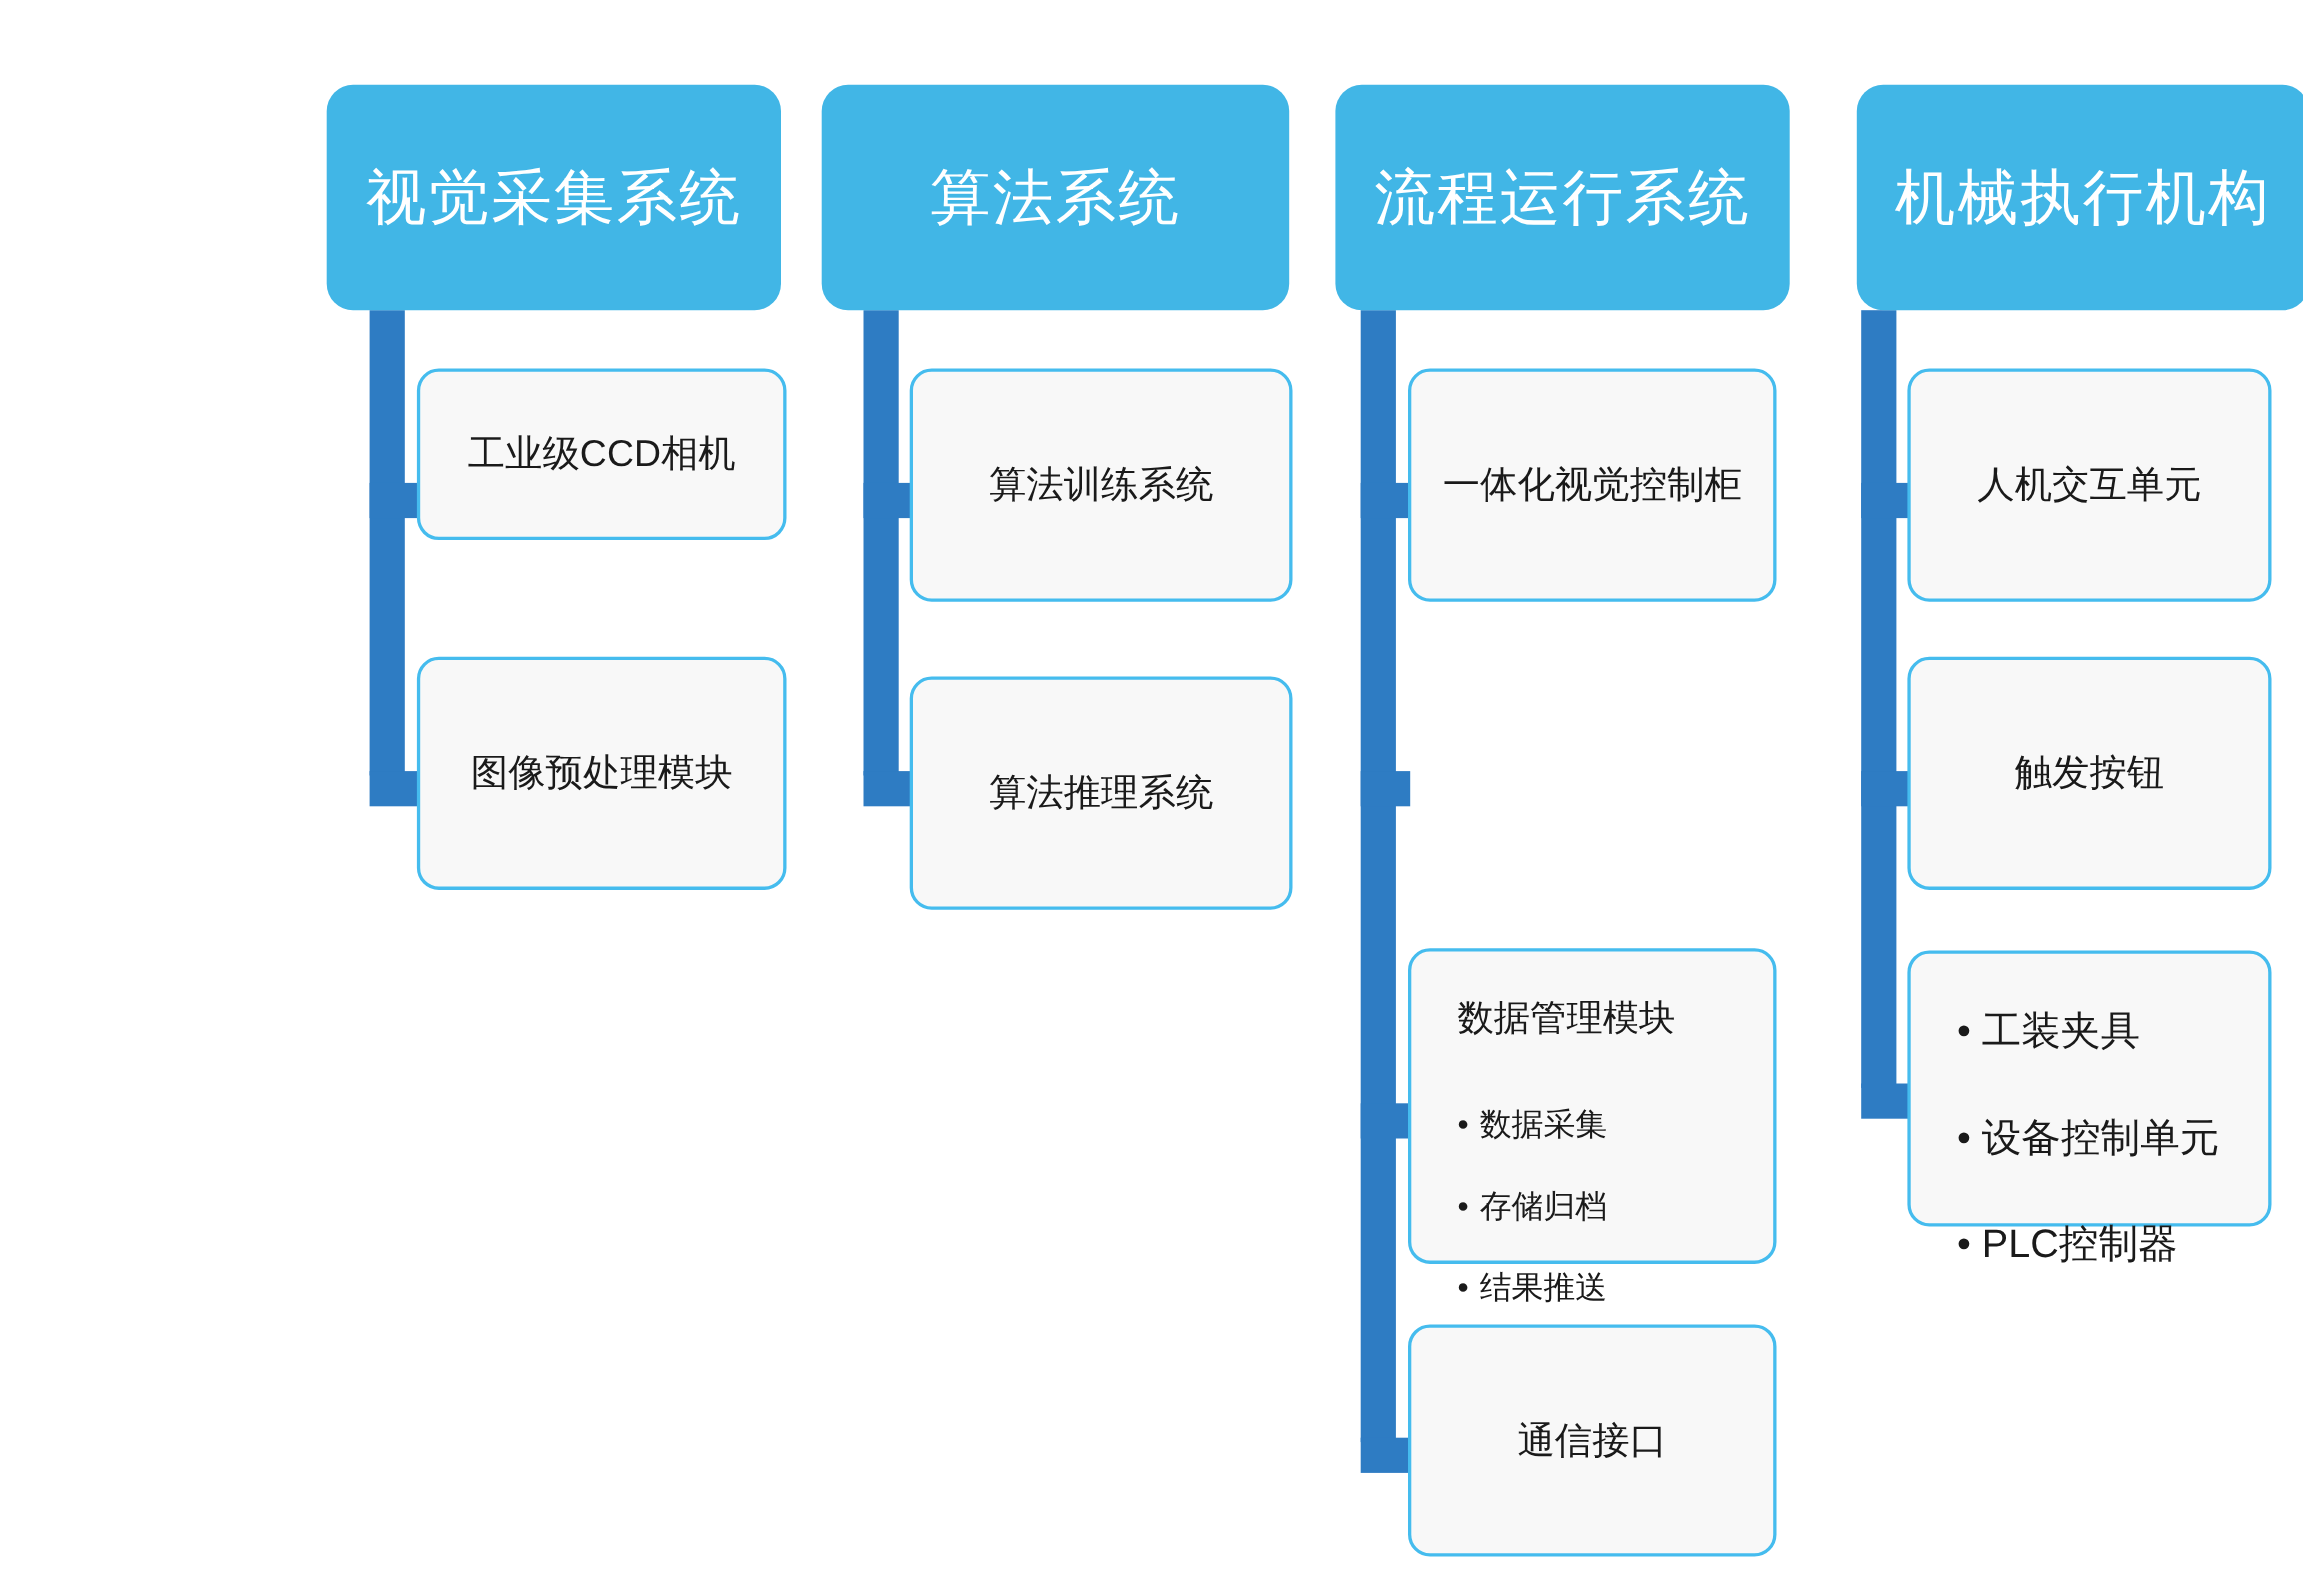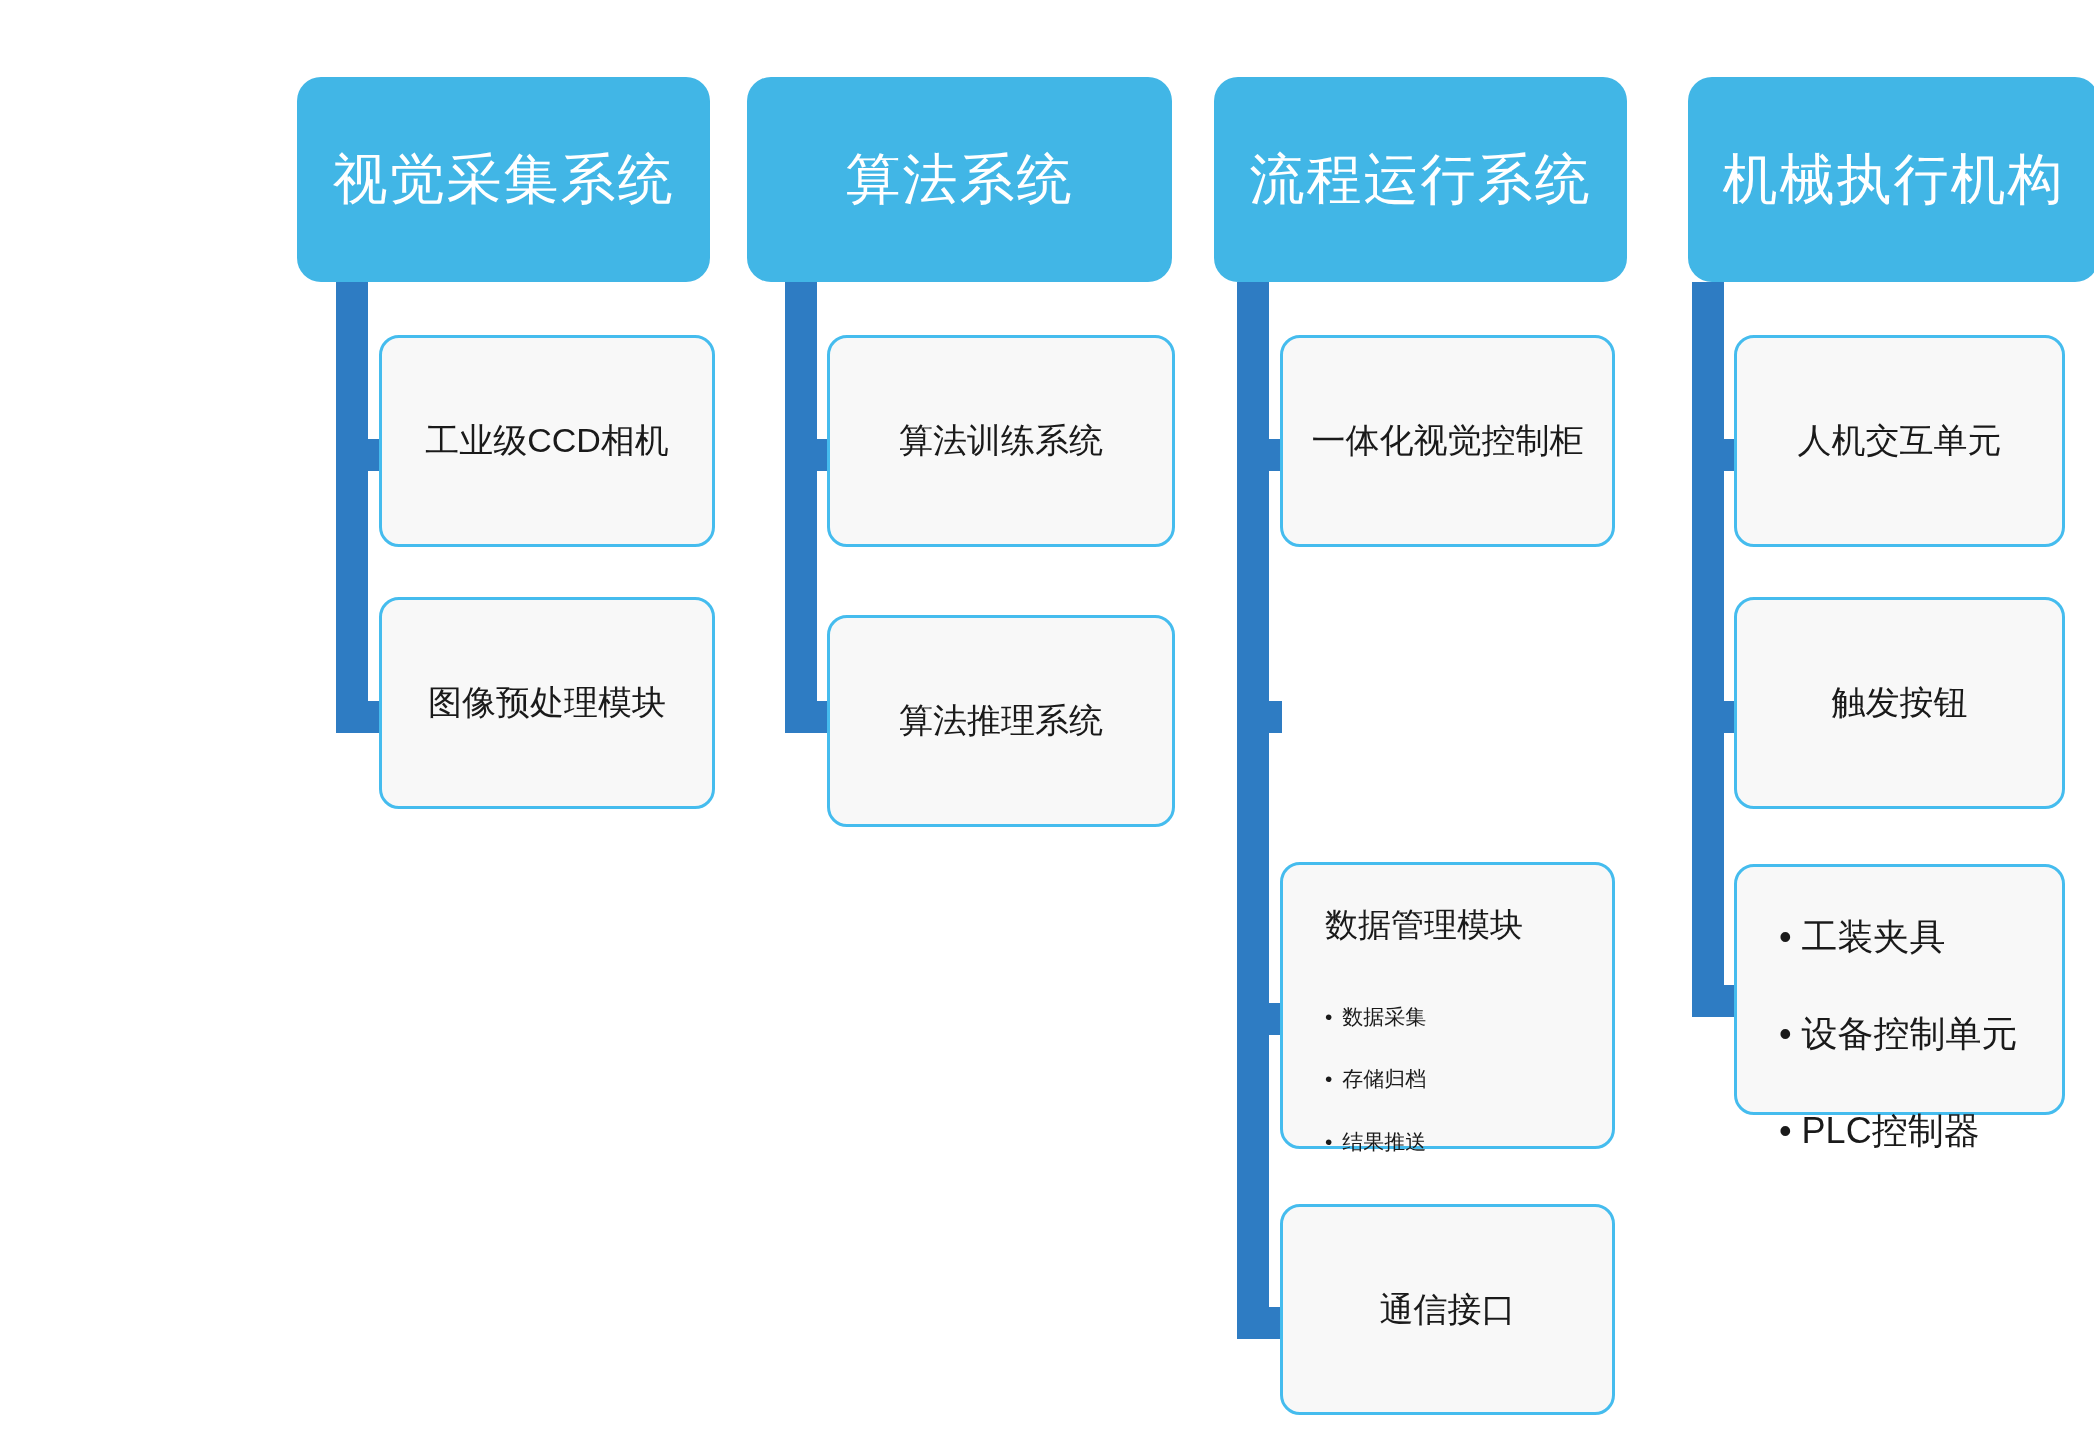--- a/index.html
+++ b/index.html
@@ -47,21 +47,21 @@
   }
   .child-box.centered {
     display: flex; align-items: center; justify-content: center;
     font-size: 34px;
     white-space: nowrap;
   }
   .child-box.list { padding: 22px 10px 10px 26px; font-size: 33px; }
   .list-title { font-size: 33px; margin-bottom: 22px; white-space: nowrap; }
   .bullet { white-space: nowrap; }
   .bullet::before { content: "\2022"; margin-right: 10px; }
-  .list-compact .bullet { font-size: 21px; line-height: 1.45; }
+  .list-compact .bullet { font-size: 29px; line-height: 1.45; }
   .list-loose .bullet { font-size: 36px; line-height: 1.8; }
 </style>
 </head>
 <body>
 
 <div class="canvas">
 
   <div class="line v" style="left:304px; top:250px; height:423px;"></div>
   <div class="line h" style="left:304px; top:407px; width:45px;"></div>
   <div class="line h" style="left:304px; top:669px; width:45px;"></div>
@@ -87,21 +87,21 @@
   <div class="header-box" style="left:715px; width:425px;text-align:right;">
     <span>算法系统</span>
   </div>
   <div class="header-box" style="left:1182px; width:413px;">
     <span>流程运行系统</span>
   </div>
   <div class="header-box" style="left:1620px; width:411px;margin-left:36px;">
     <span>机械执行机构</span>
   </div>
 
-  <div class="child-box centered" style="left:347px; top:303px; width:336px; height:212px;">
+  <div class="child-box centered" style="left:347px; top:303px; width:336px; height:156px;">
     <span>工业级CCD相机</span>
   </div>
   <div class="child-box centered" style="left:347px; top:565px; width:336px; height:212px;">
     <span>图像预处理模块</span>
   </div>
 
   <div class="child-box centered" style="left:795px; top:303px; width:348px; height:212px;">
     <span>算法训练系统</span>
   </div>
   <div class="child-box centered" style="left:795px; top:583px; width:348px; height:212px;">

